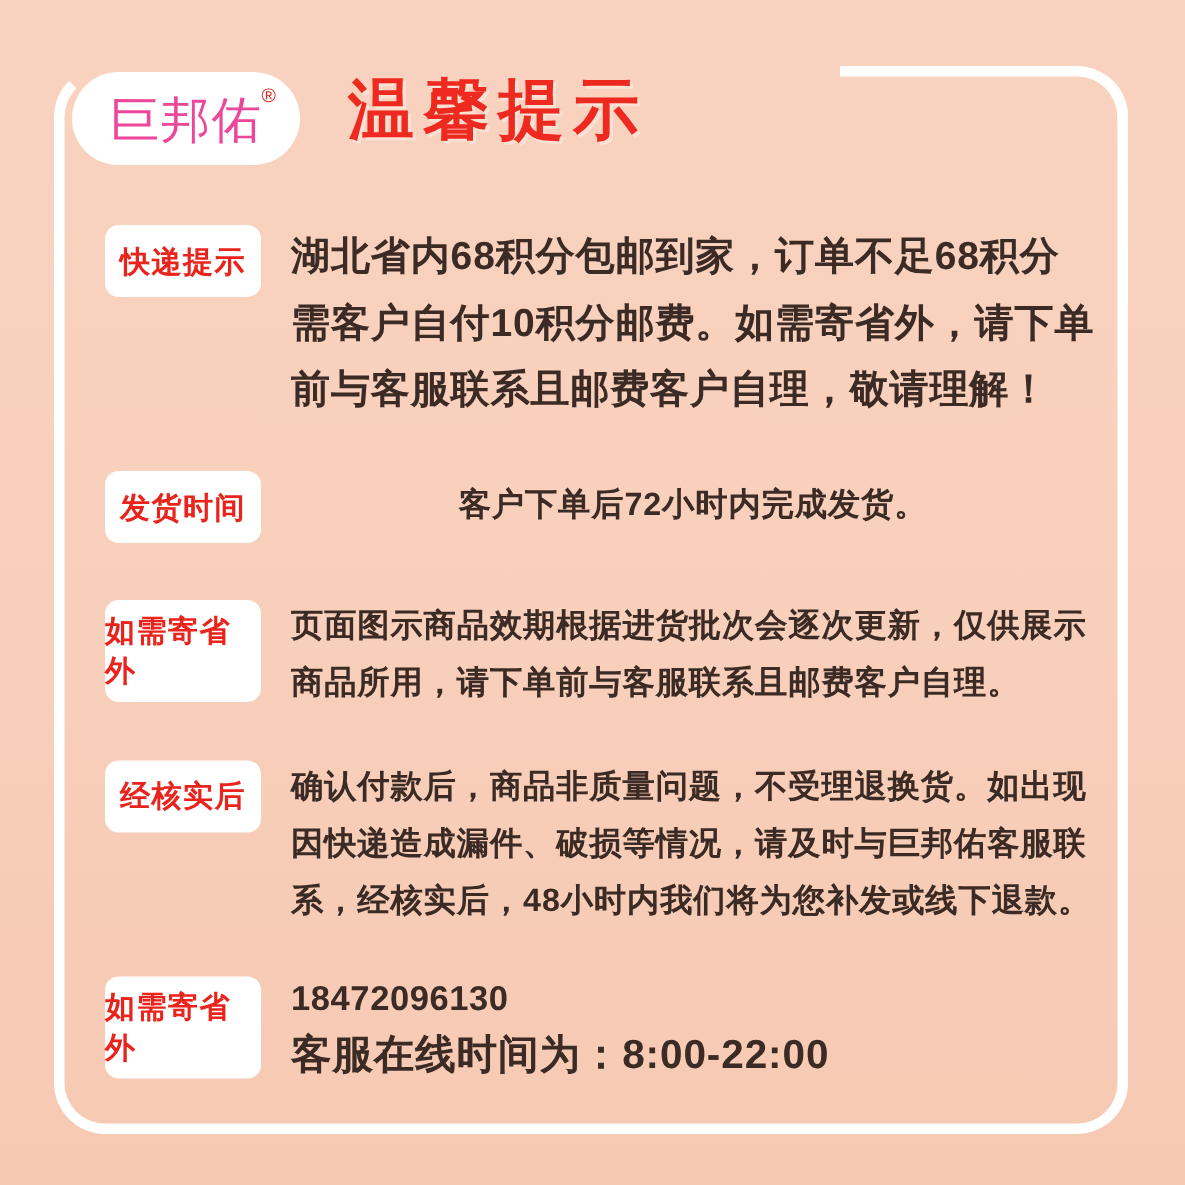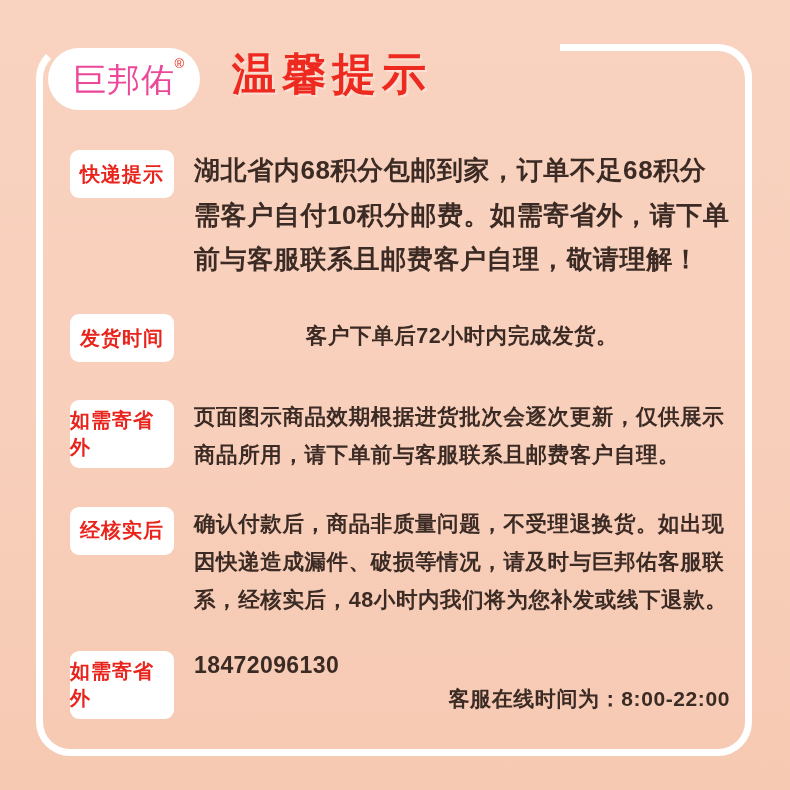--- a/index.html
+++ b/index.html
@@ -129,24 +129,23 @@
   .row-time { margin-bottom: 36px; text-align: center; }
   .row-time .body { line-height: 48px; }
   .row-date .body { line-height: 1.78; }
   .row-return .body { line-height: 1.78; }
   .phone-num {
     font-size: 23px;
     line-height: 1.45;
     letter-spacing: 0.4px;
   }
   .phone-hours {
-    font-size: 21px;
+    font-size: 27px;
     line-height: 1.5;
     letter-spacing: 0.6px;
-    text-align: right;
   }
   .row-phone .tag { min-height: 44px; }
 </style>
 </head>
 <body>
 
 <div class="poster">
 
   <div class="frame"></div>
   <div class="frame-top-right"></div>

